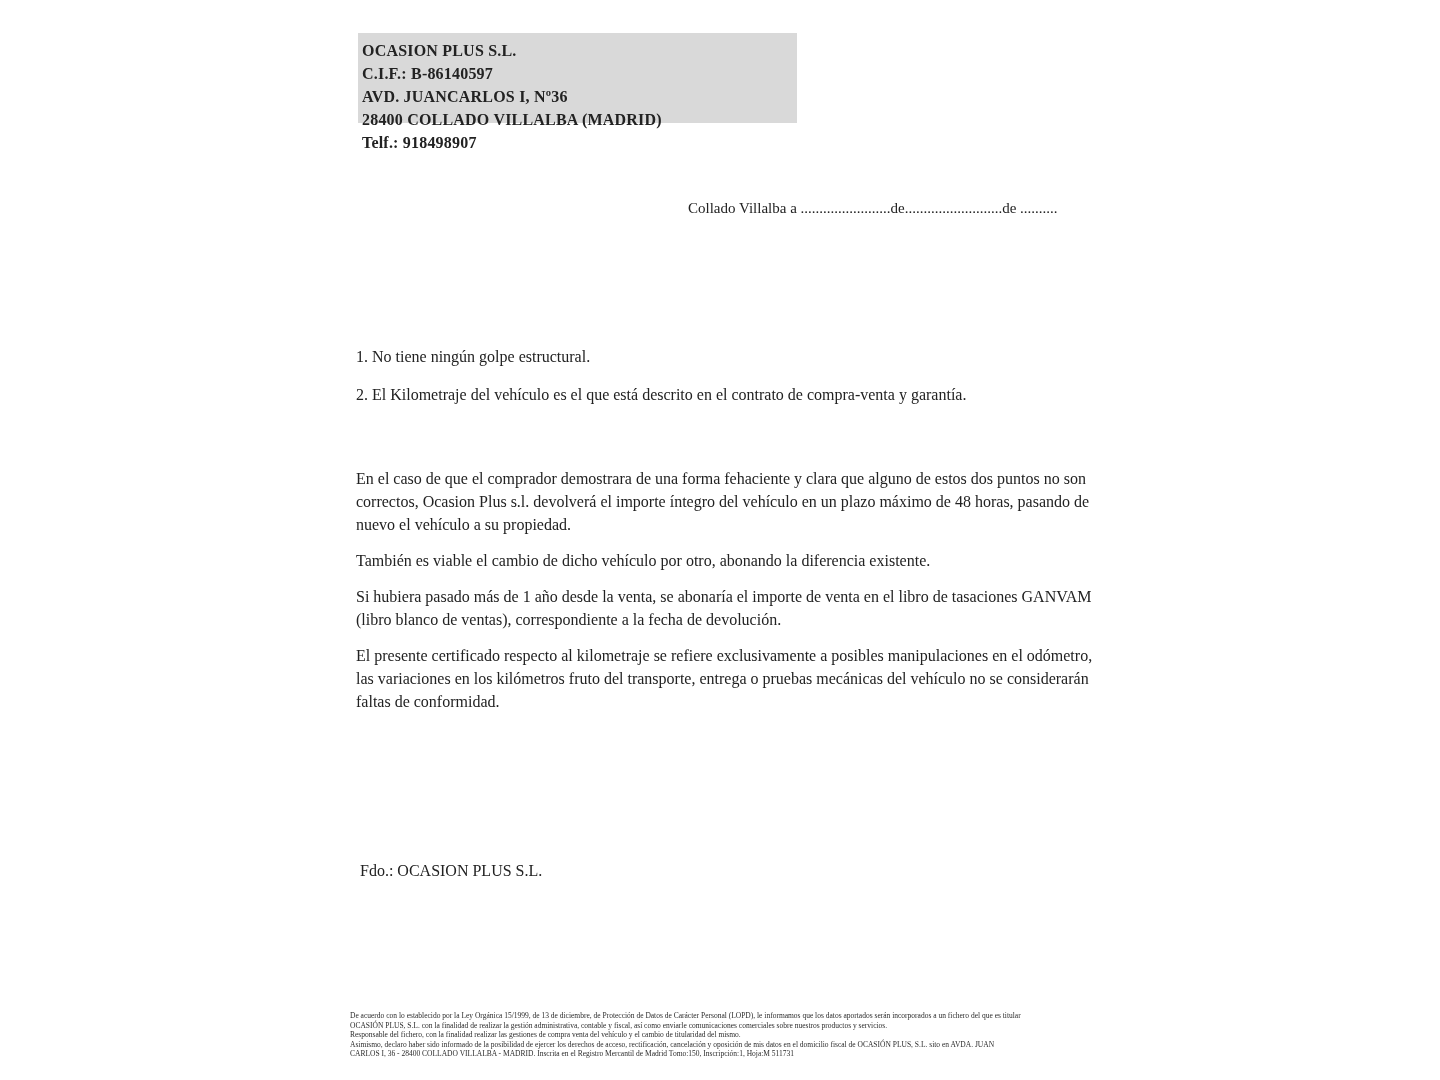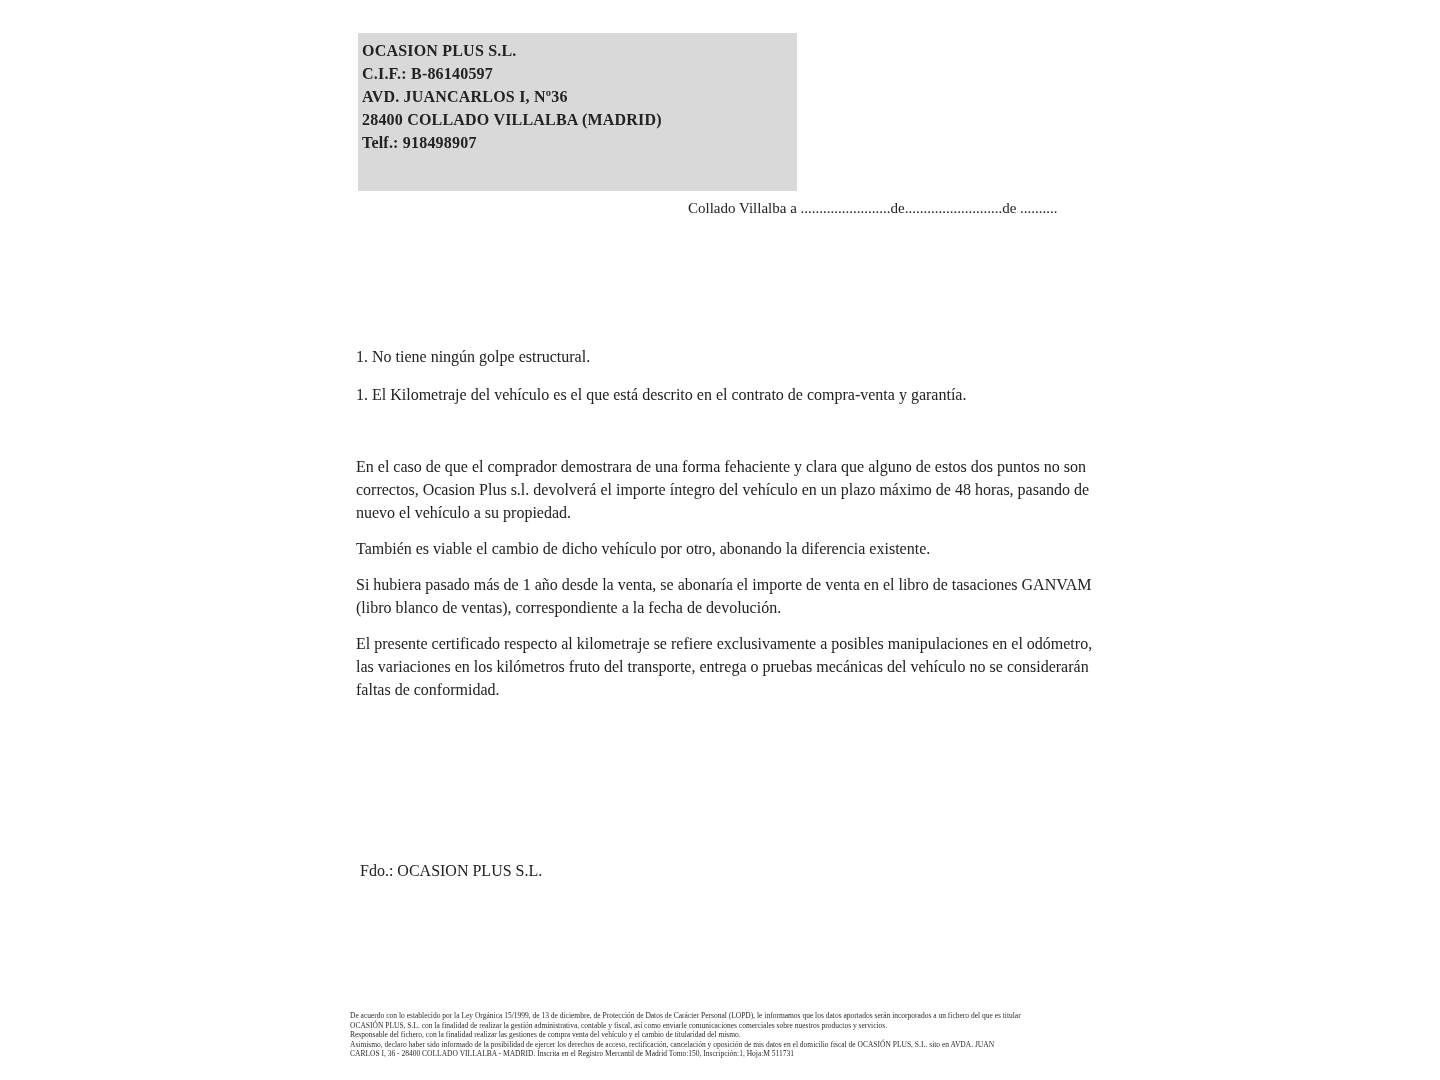--- a/index.html
+++ b/index.html
@@ -11,21 +11,21 @@
     background: #ffffff;
     font-family: "Liberation Serif", "DejaVu Serif", serif;
     color: #222222;
     overflow: hidden;
   }
   .header-box {
     position: absolute;
     left: 358px;
     top: 33px;
     width: 439px;
-    height: 158px;
+    height: 90px;
     background: #d9d9d9;
     padding: 6px 6px 0 4px;
     font-weight: bold;
     font-size: 16px;
     line-height: 23px;
     letter-spacing: 0.2px;
   }
   .date-line {
     position: absolute;
     left: 688px;
@@ -55,21 +55,21 @@
   }
   .points-block p { margin-bottom: 15px; }
   .paras-block {
     position: absolute;
     left: 356px;
     top: 455px;
     width: 738px;
     font-size: 16px;
     line-height: 23px;
   }
-  .paras-block p { margin-bottom: 13px; }
+  .paras-block p { margin-bottom: 13px; margin-top: 12px; }
   .signature {
     position: absolute;
     left: 360px;
     top: 862px;
     font-size: 16px;
   }
   .legal {
     position: absolute;
     left: 350px;
     top: 1011px;
@@ -91,21 +91,21 @@
     <div>AVD. JUANCARLOS I, Nº36</div>
     <div>28400 COLLADO VILLALBA (MADRID)</div>
     <div>Telf.: 918498907</div>
   </div>
 
   <div class="date-line">Collado Villalba a ........................de..........................de ..........</div>
 
 
   <div class="points-block">
     <p>1. No tiene ningún golpe estructural.</p>
-    <p>1. El Kilometraje del vehículo es el que está descrito en el contrato de compra-venta y garantía.</p>
+    <p>2. El Kilometraje del vehículo es el que está descrito en el contrato de compra-venta y garantía.</p>
   </div>
 
   <div class="paras-block">
     <p>En el caso de que el comprador demostrara de una forma fehaciente y clara que alguno de estos dos puntos no son correctos, Ocasion Plus s.l. devolverá el importe íntegro del vehículo en un plazo máximo de 48 horas, pasando de nuevo el vehículo a su propiedad.</p>
     <p>También es viable el cambio de dicho vehículo por otro, abonando la diferencia existente.</p>
     <p>Si hubiera pasado más de 1 año desde la venta, se abonaría el importe de venta en el libro de tasaciones GANVAM (libro blanco de ventas), correspondiente a la fecha de devolución.</p>
     <p>El presente certificado respecto al kilometraje se refiere exclusivamente a posibles manipulaciones en el odómetro, las variaciones en los kilómetros fruto del transporte, entrega o pruebas mecánicas del vehículo no se considerarán faltas de conformidad.</p>
   </div>
 
   <div class="signature">Fdo.: OCASION PLUS S.L.</div>

